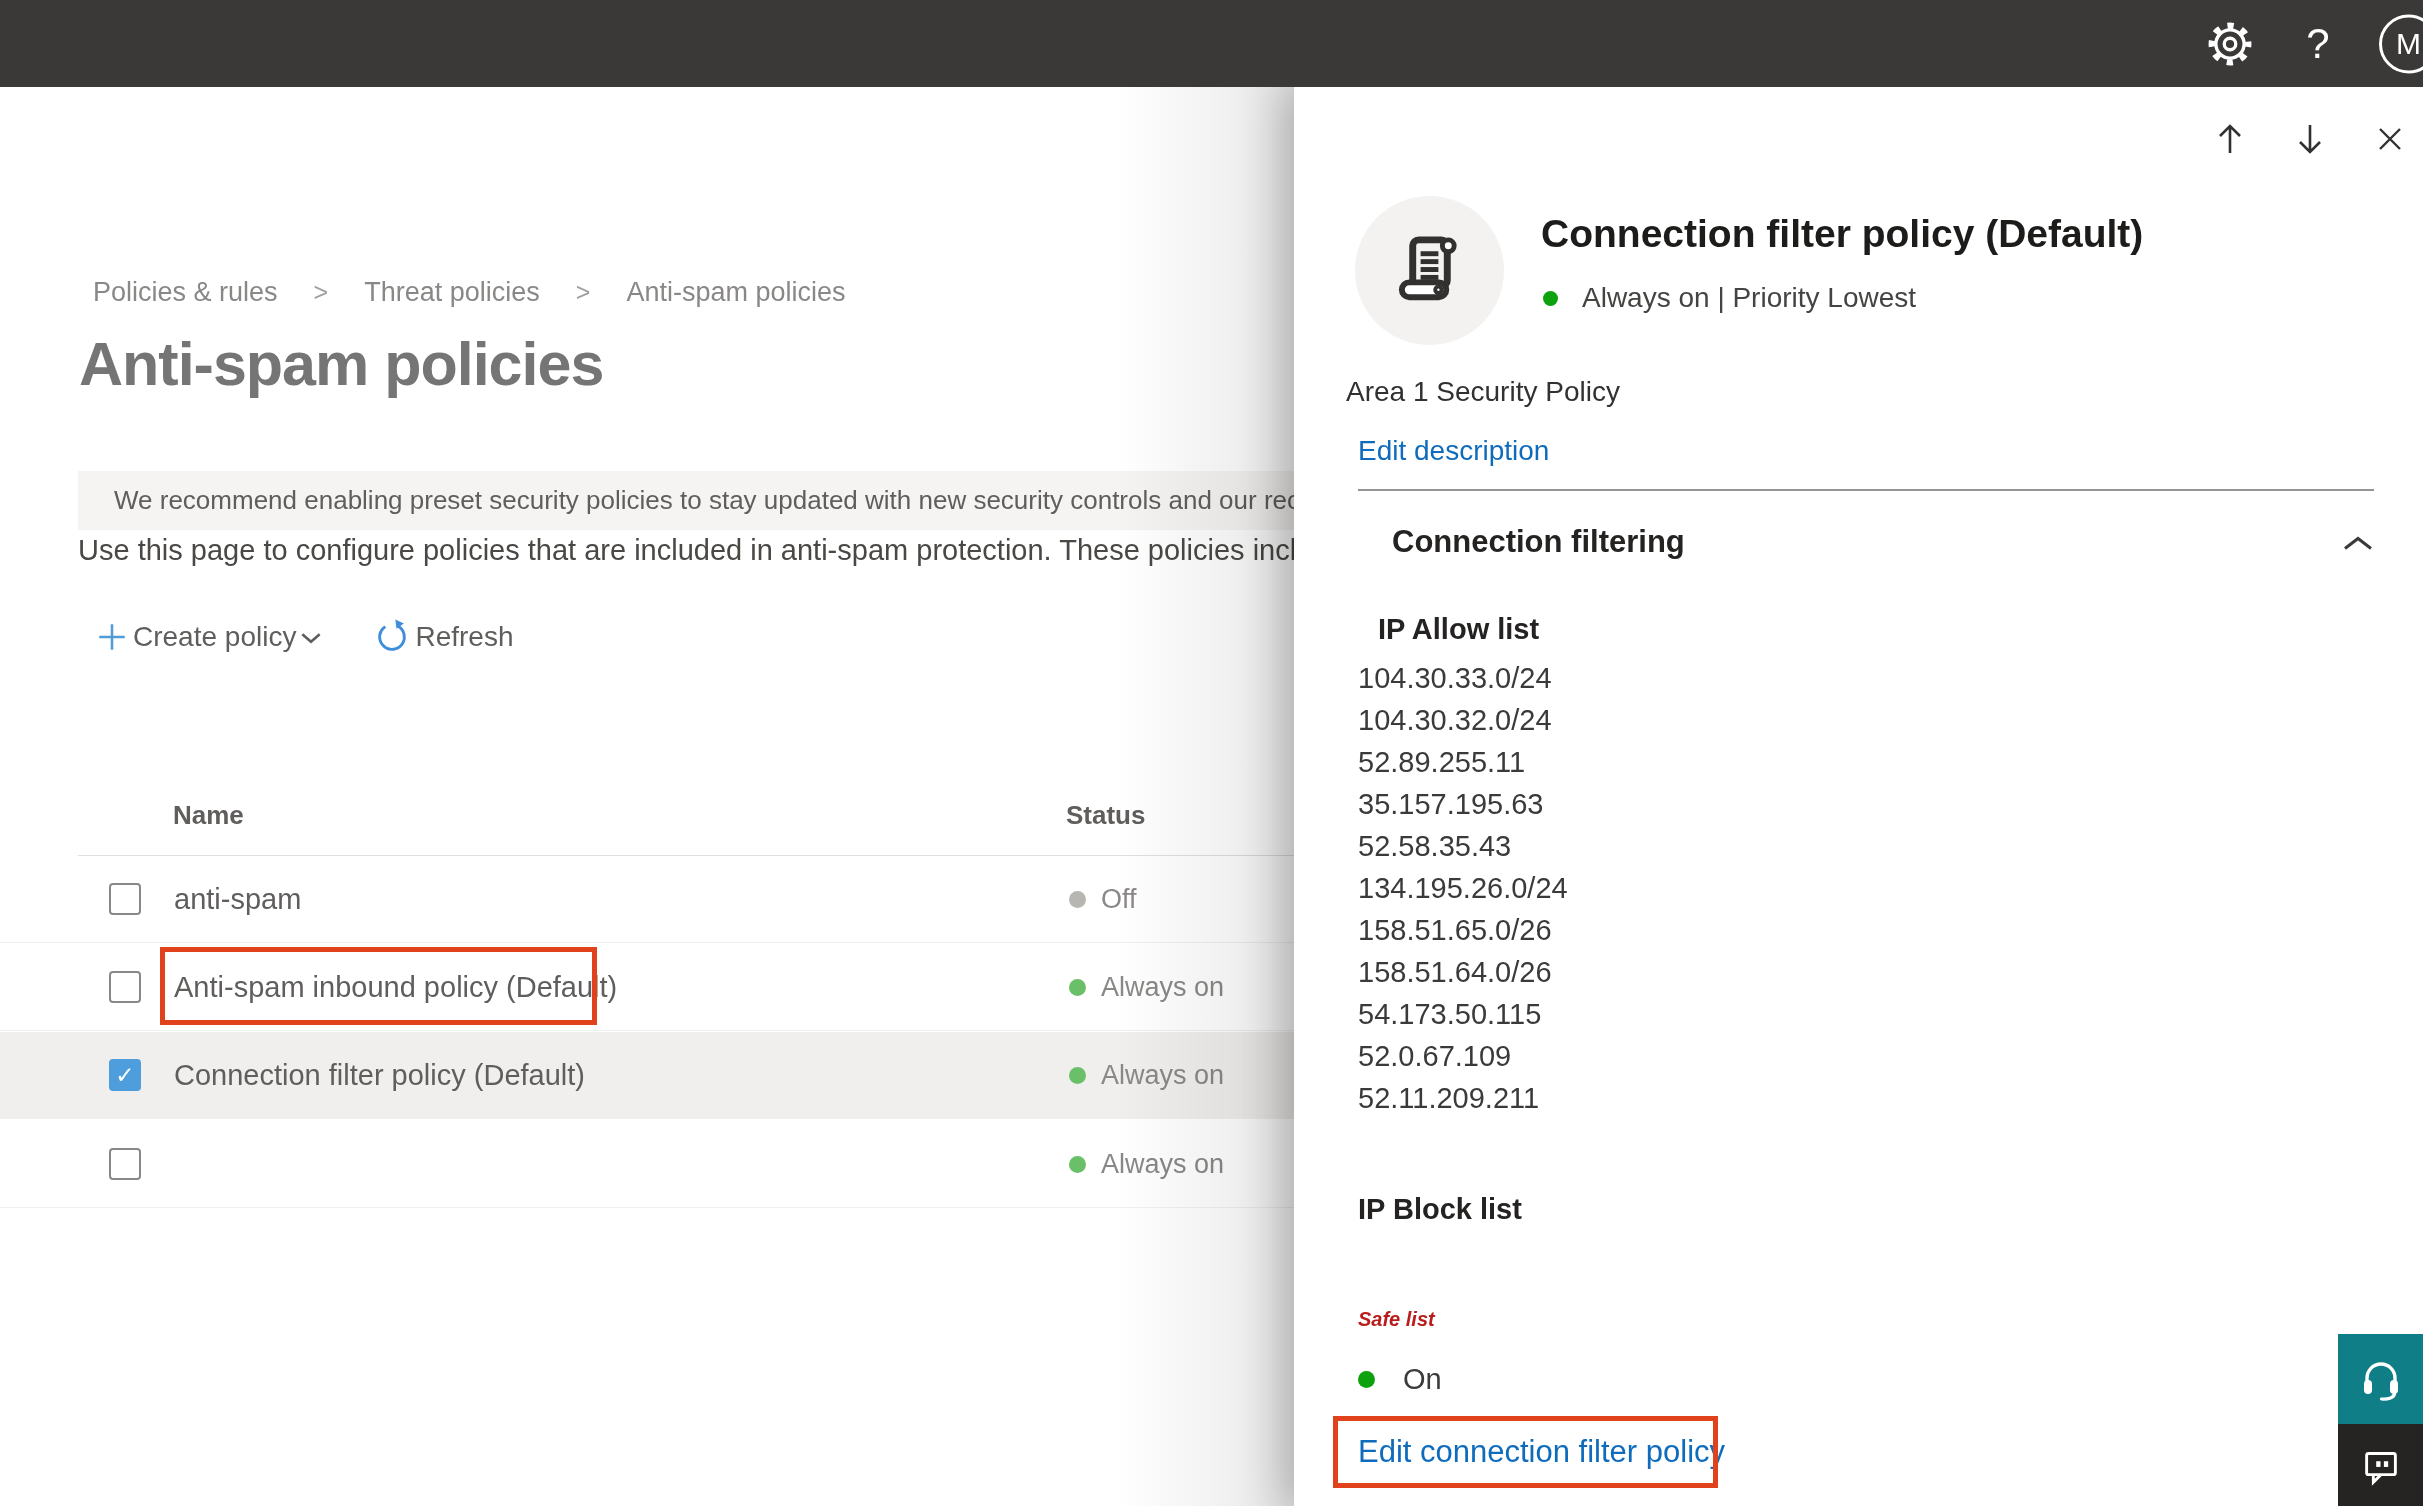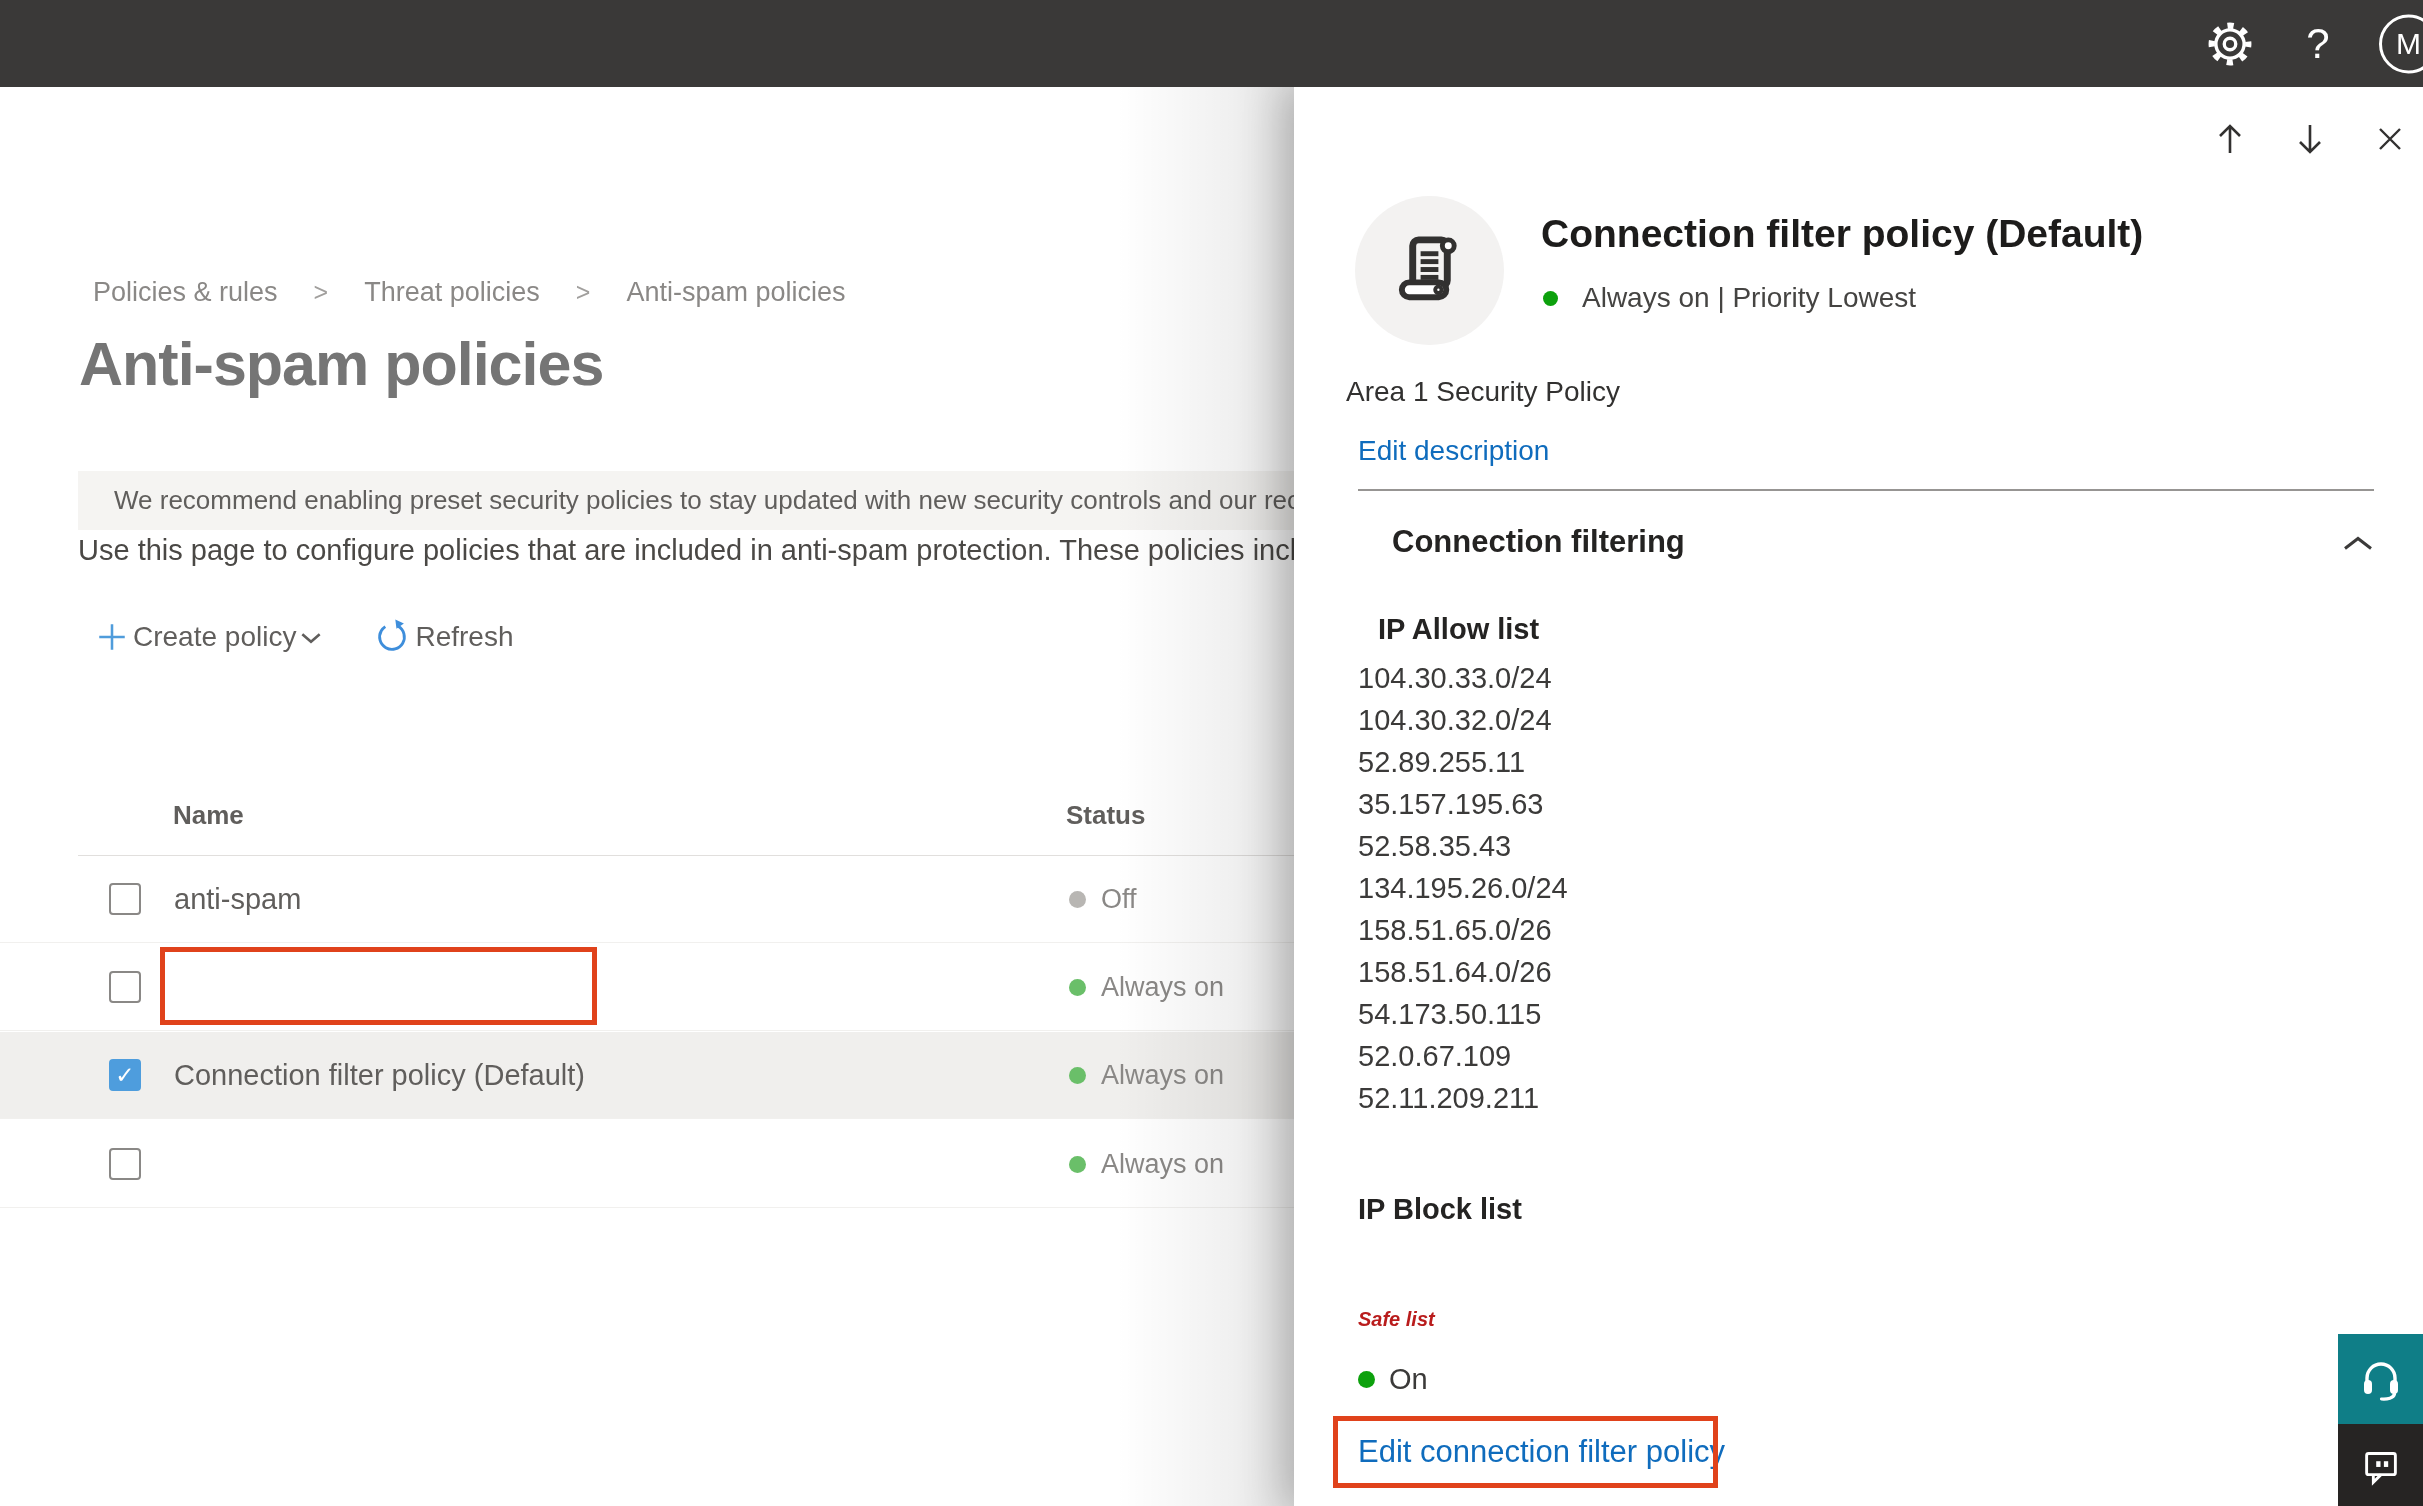--- a/index.html
+++ b/index.html
@@ -71,21 +71,21 @@
   .fly-desc { position:absolute; left:52px; top:289px; font-size:28px; color:#323130; }
   .link { color:#0f6cbd; cursor:pointer; }
   .edit-desc { position:absolute; left:64px; top:348px; font-size:28px; }
   .fly-divider { position:absolute; left:64px; top:402px; width:1016px; height:2px; background:#979593; }
   .section-head { position:absolute; left:64px; top:437px; font-size:31px; font-weight:bold; color:#242322; cursor:pointer;margin-left:34px; }
   .section-chevron { position:absolute; right:50px; top:447px; cursor:pointer; }
   .ip-allow-head { position:absolute; left:64px; top:526px; font-size:29px; font-weight:bold; color:#242322;margin-left:20px; }
   .ip-list { position:absolute; left:64px; top:570px; font-size:29px; color:#3b3a39; line-height:42px; }
   .ip-block-head { position:absolute; left:64px; top:1106px; font-size:29px; font-weight:bold; color:#242322; }
   .safe-head { position:absolute; left:64px; top:1221px; font-size:20px; font-weight:bold; color:#b91c1c;font-style:italic; }
-  .safe-status { position:absolute; left:64px; top:1276px; display:flex; align-items:center; gap:14px;
+  .safe-status { position:absolute; left:64px; top:1276px; display:flex; align-items:center; gap:28px;
                  font-size:29px; color:#3b3a39; }
   .edit-policy { position:absolute; left:64px; top:1347px; font-size:31px; }
 
   
   .annot { position:absolute; border:5px solid #e0421b; z-index:70; pointer-events:none; }
   .annot-row { left:160px; top:947px; width:437px; height:78px; }
   .annot-link { left:1333px; top:1416px; width:385px; height:72px; }
 
   
   .fab { position:absolute; left:2338px; width:85px; z-index:60; display:flex; align-items:center; justify-content:center; cursor:pointer; }
@@ -173,20 +173,21 @@
       <div class="cb"></div>
       <div class="rname">anti-spam</div>
       <div class="rstatus">
           <span class="dot" style="background: rgb(184, 182, 179);"></span>
           <span>Off</span>
         </div>
     </div>
 
     <div class="row" style="top:857px">
       <div class="cb"></div>
+      <div class="rname">Anti-spam inbound policy (Default)</div>
       <div class="rstatus">
           <span class="dot" style="background: rgb(106, 191, 105);"></span>
           <span>Always on</span>
         </div>
     </div>
 
     <div class="row checked" style="top:945px">
       <div class="cb"></div>
       <div class="rname">Connection filter policy (Default)</div>
       <div class="rstatus">

